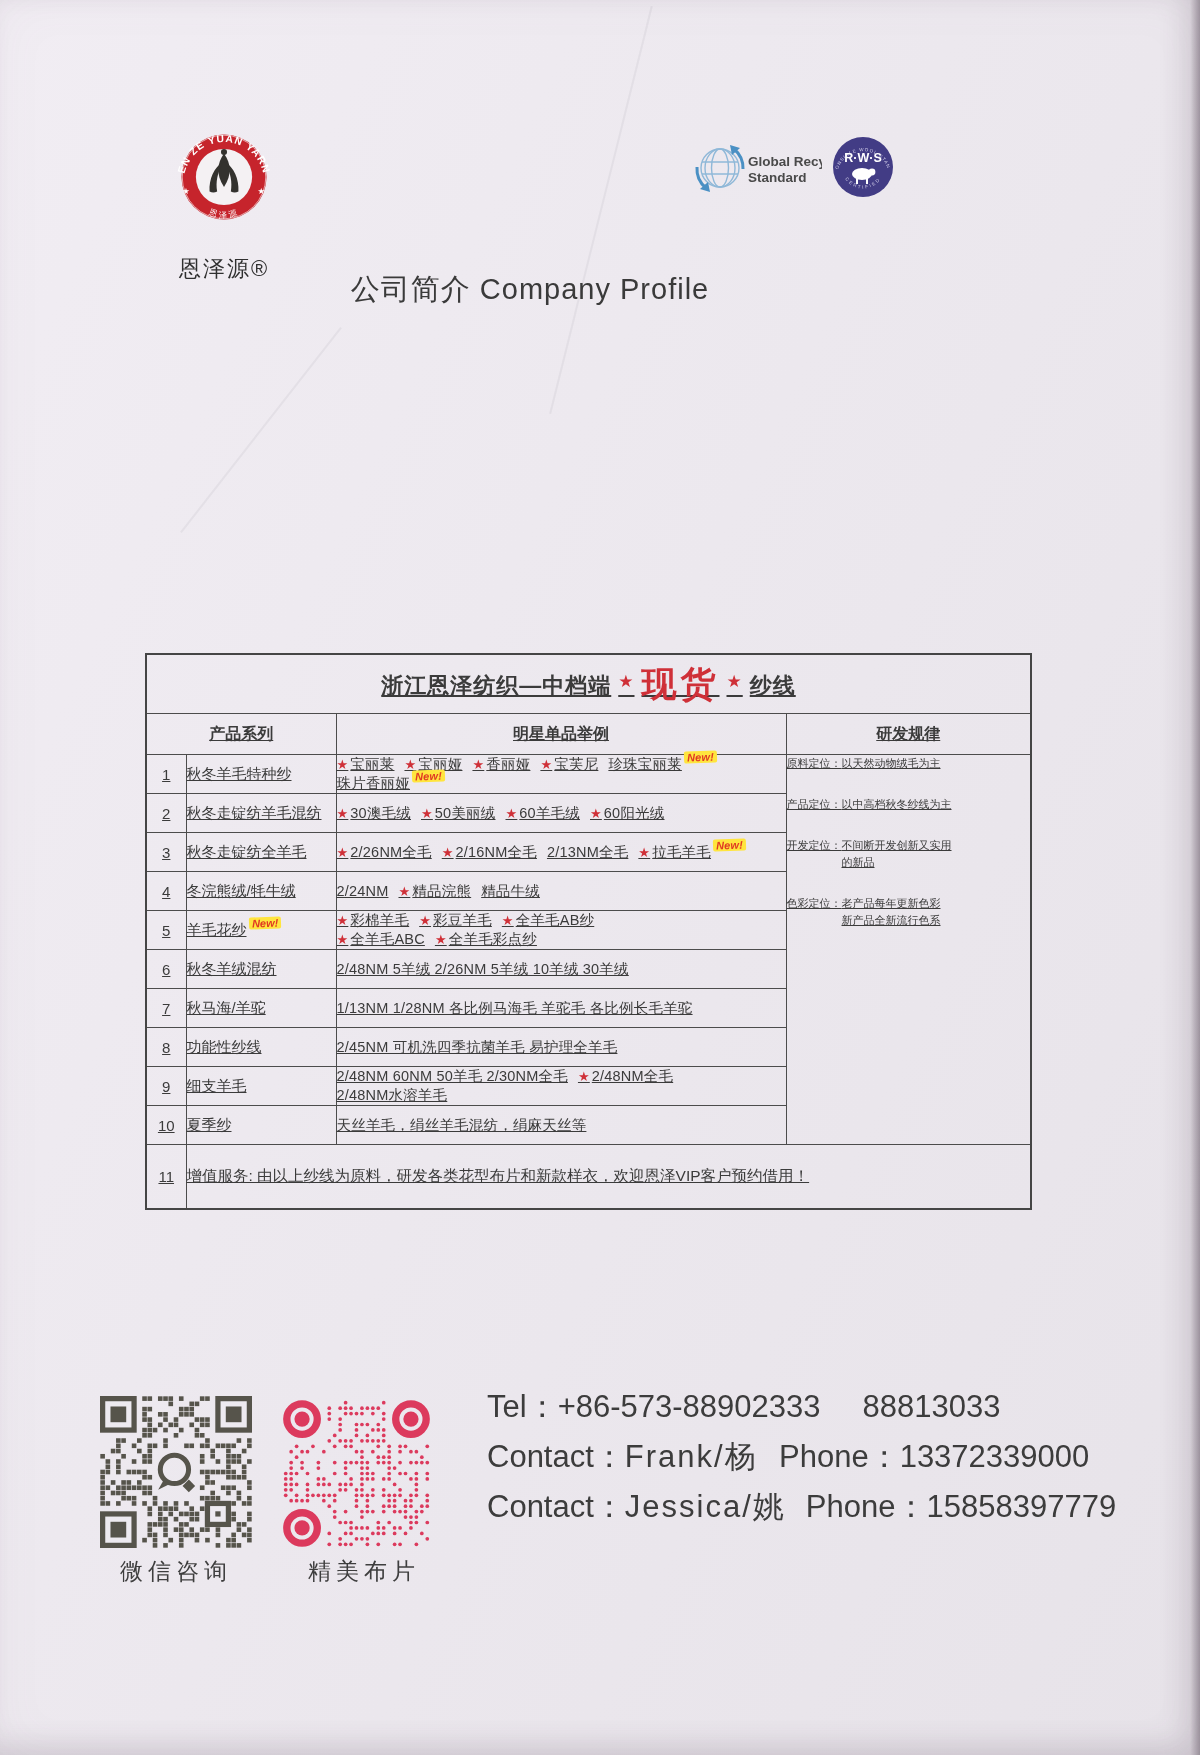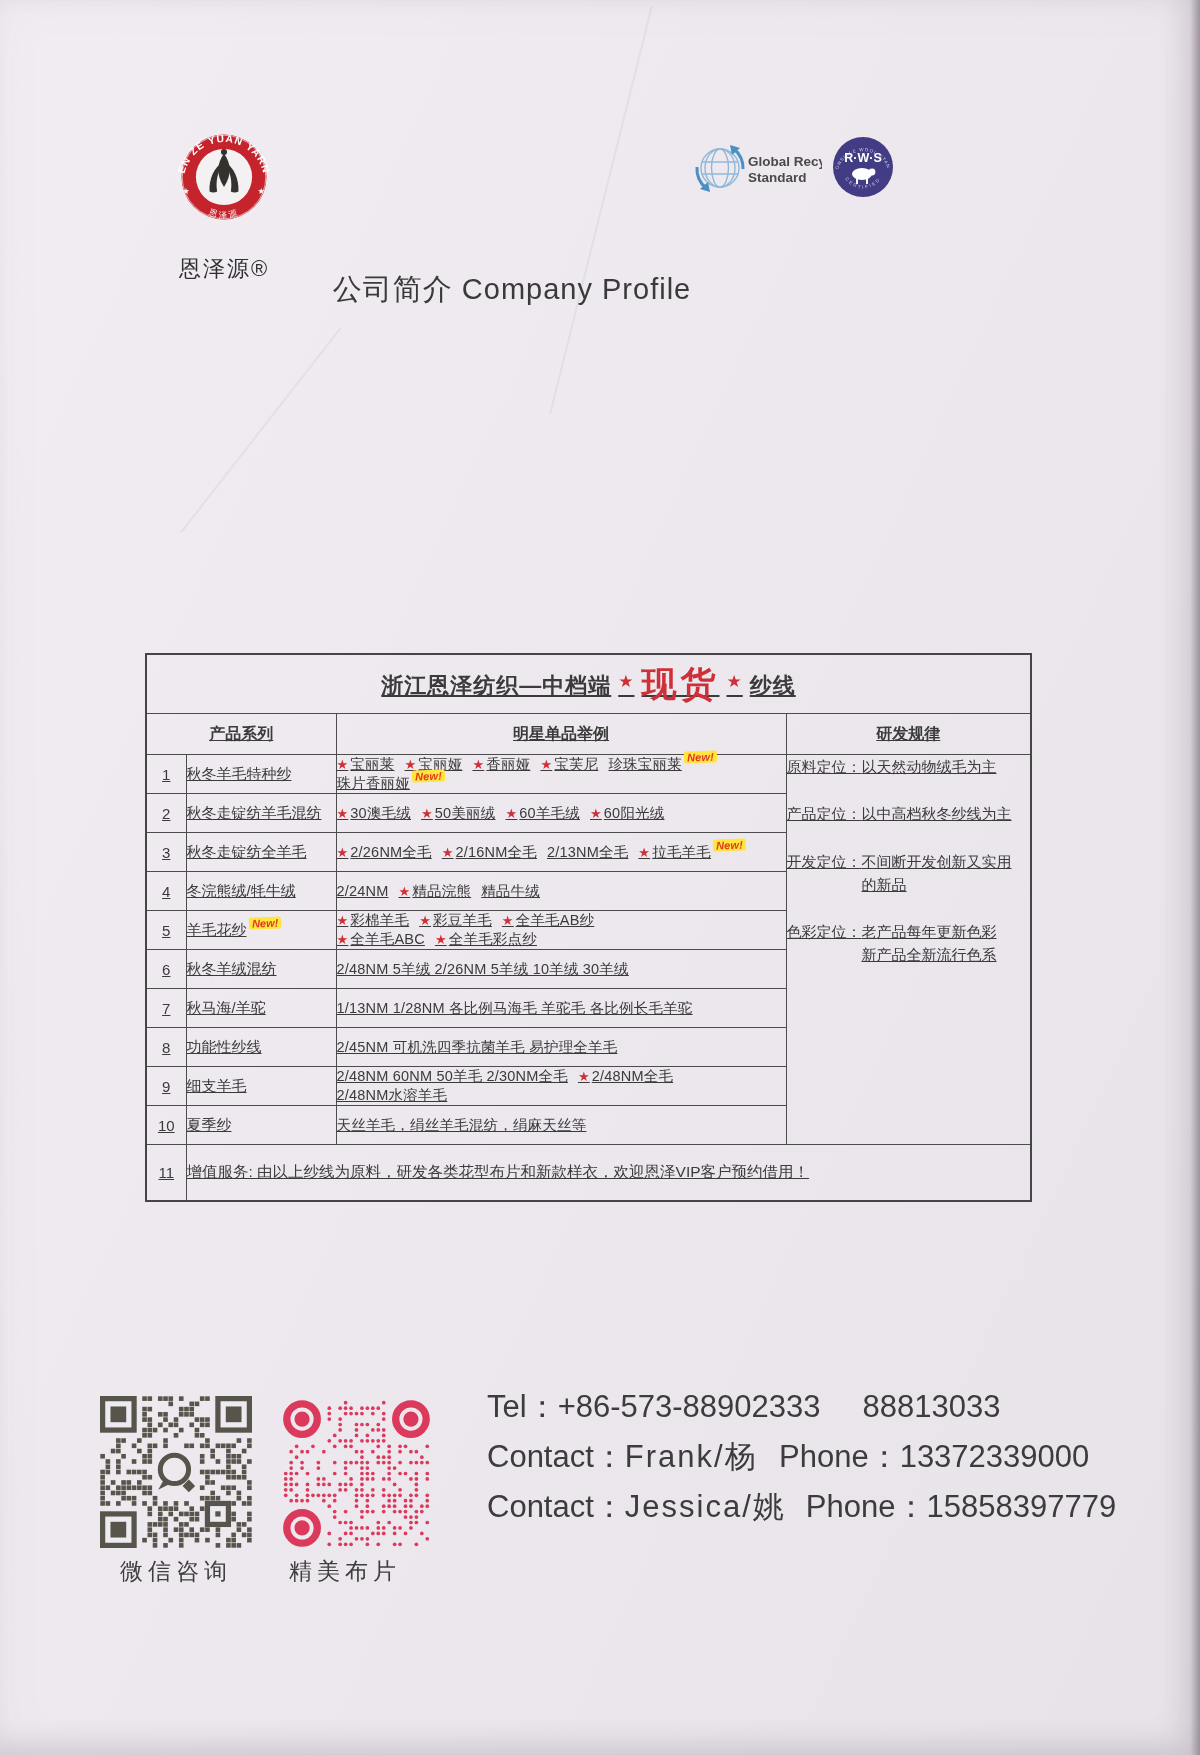--- a/index.html
+++ b/index.html
@@ -13,61 +13,61 @@
   .crease{position:absolute;background:rgba(90,80,95,.07);pointer-events:none;}
   .crease1{left:600px;top:0;width:2px;height:420px;transform:rotate(14deg);}
   .crease2{left:260px;top:300px;width:2px;height:260px;transform:rotate(38deg);}
 
   
   .logo-block{position:absolute;left:146px;top:120px;width:156px;text-align:center;}
   .logo-caption{font-size:22px;color:#2f2f2f;margin-top:16px;letter-spacing:2px;}
   .grs{position:absolute;left:690px;top:136px;}
   .rws{position:absolute;left:830px;top:134px;}
 
-  .page-title{position:absolute;left:112px;top:270px;width:800px;text-align:center;
+  .page-title{position:absolute;left:130px;top:270px;width:800px;text-align:center;
         font-size:29px;color:#3a3a3a;letter-spacing:1px;}
   .intro{position:absolute;left:130px;top:324px;width:852px;font-size:23px;line-height:40px;
         text-align:justify;text-indent:2em;color:#414141;}
 
   
   .tablewrap{position:absolute;left:145px;top:653px;}
   table.ptable{border-collapse:collapse;table-layout:fixed;width:885px;border:2px solid #454545;}
   table.ptable td{border:1.3px solid #4c4c4c;color:#3b3b3b;padding:0;text-decoration:underline;}
   .cell-title{height:58px;text-align:center;font-weight:bold;font-size:22px;color:#2d2d2d;letter-spacing:1px;}
   .tstar{color:#cf3038;font-size:17px;margin:0 7px;vertical-align:6px;}
   .thl{color:#cf3038;font-size:35px;letter-spacing:4px;vertical-align:-3px;font-weight:bold;}
   .hrow td{height:40px;text-align:center;font-weight:bold;font-size:16px;color:#333;}
   tr.prow{height:39px;}
   .cell-no{text-align:center;font-size:15px;}
   .cell-series{padding-left:12px;font-size:15px;}
   .cell-ex{padding-left:13px;font-size:14.5px;letter-spacing:.2px;}
   .seg{margin-right:10px;white-space:nowrap;}
   .star{color:#cf3038;margin-right:2px;font-size:13px;}
   .new-badge{display:inline-block;background:#ffe53e;color:#e03b23;font-style:italic;font-weight:bold;
         font-size:11px;padding:0 3px;border-radius:2px;transform:translateY(-8px) rotate(-2deg);margin-left:2px;}
-  .cell-rnd{vertical-align:top;padding:100px 8px 0 13px;font-size:15px;}
+  .cell-rnd{vertical-align:top;padding:100px 8px 0 13px;font-size:11px;}
   .rnd-line{display:flex;margin-bottom:24px;line-height:1.55;}
   .rnd-label{white-space:nowrap;}
   .rnd-text{white-space:pre-line;}
-  tr.frow{height:56px;}
+  tr.frow{height:64px;}
   .cell-footer{padding-left:12px;font-size:15.5px;}
 
   
   .notes{position:absolute;left:146px;top:1236px;width:900px;}
   .note{font-size:22px;color:#3e3e3e;margin-bottom:20px;}
   .note-star{color:#cf3038;margin-right:6px;font-size:19px;}
   .note-en{margin-left:6px;}
 
   
   .qr{position:absolute;}
   .qr1{left:100px;top:1396px;width:152px;height:152px;}
   .qr2{left:283px;top:1400px;width:147px;height:147px;}
   .qr-label{position:absolute;text-align:center;font-size:23px;color:#3e3e3e;letter-spacing:5px;}
   .qrl1{left:96px;top:1556px;width:160px;}
-  .qrl2{left:267px;top:1556px;width:156px;}
+  .qrl2{left:286px;top:1556px;width:156px;}
   .contact{position:absolute;left:487px;top:1388px;font-size:31px;color:#3c3c3c;}
   .contact .cline{margin-bottom:12px;line-height:38px;white-space:nowrap;}
   .cfirst{display:inline-block;min-width:272px;}
   .tel2{margin-left:42px;}
   .cname{letter-spacing:2px;}
   .cphone{margin-left:20px;}
 </style>
 </head>
 <body>
 

